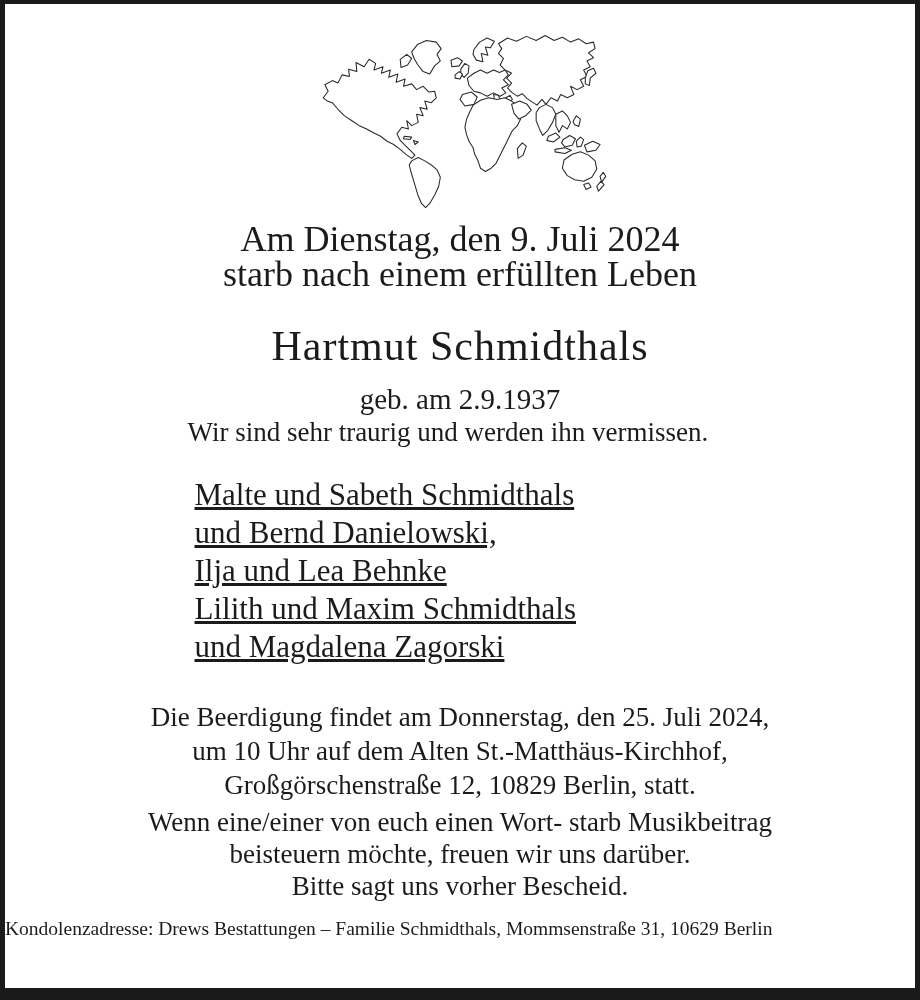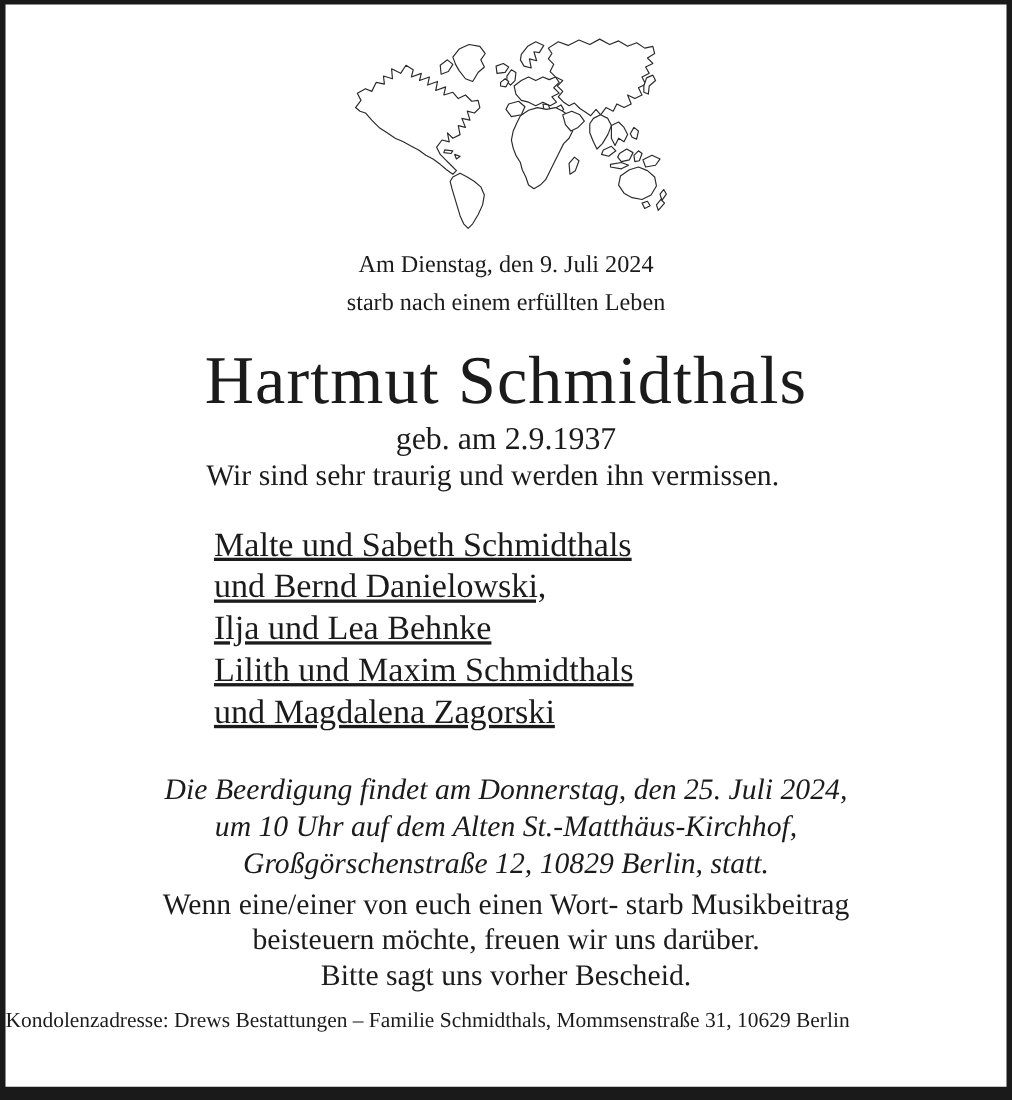--- a/index.html
+++ b/index.html
@@ -36,27 +36,27 @@
   .map-wrap svg { width: 300px; height: 190px; }
   .map-wrap path, .map-wrap polygon {
     fill: #ffffff;
     stroke: #2a2a2a;
     stroke-width: 1.3;
     stroke-linejoin: round;
   }
   .intro {
     margin-top: 12px;
     text-align: center;
-    font-size: 22px;
+    font-size: 36px;
     line-height: 35px;
   }
   .deceased-name {
     margin: 18px 0 0;
     text-align: center;
-    font-size: 62px;
+    font-size: 42px;
     line-height: 72px;
     font-weight: 400;
     letter-spacing: 1px;
   }
   .birth-line {
     text-align: center;
     font-size: 29px;
     line-height: 34px;
   }
   .left-block {
@@ -73,21 +73,20 @@
     padding-left: 7px;
     font-size: 31px;
     line-height: 38px;
     text-decoration: underline;
   }
   .funeral {
     margin-top: 34px;
     text-align: center;
     font-size: 27px;
     line-height: 34px;
-    font-style: italic;
   }
   .contribution {
     margin-top: 4px;
     text-align: center;
     font-size: 27px;
     line-height: 32px;
   }
   .condolence-address {
     margin-top: 15px;
     font-size: 19.5px;

